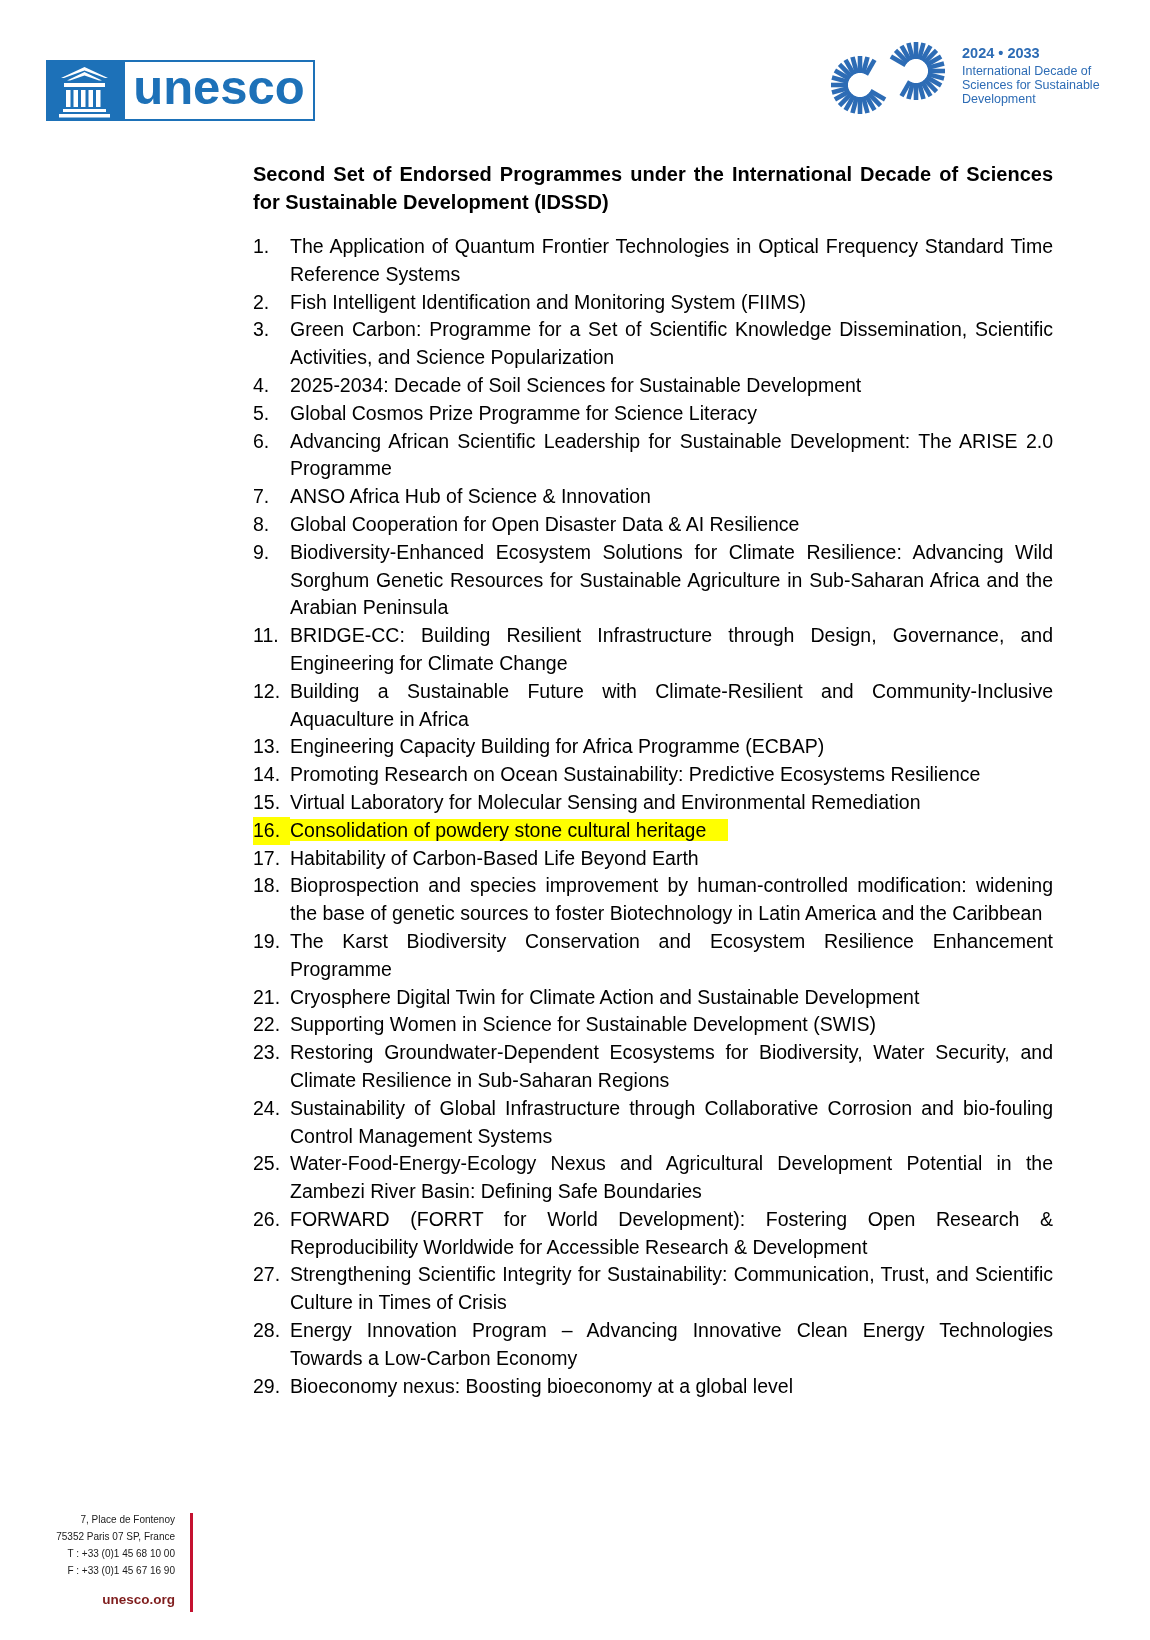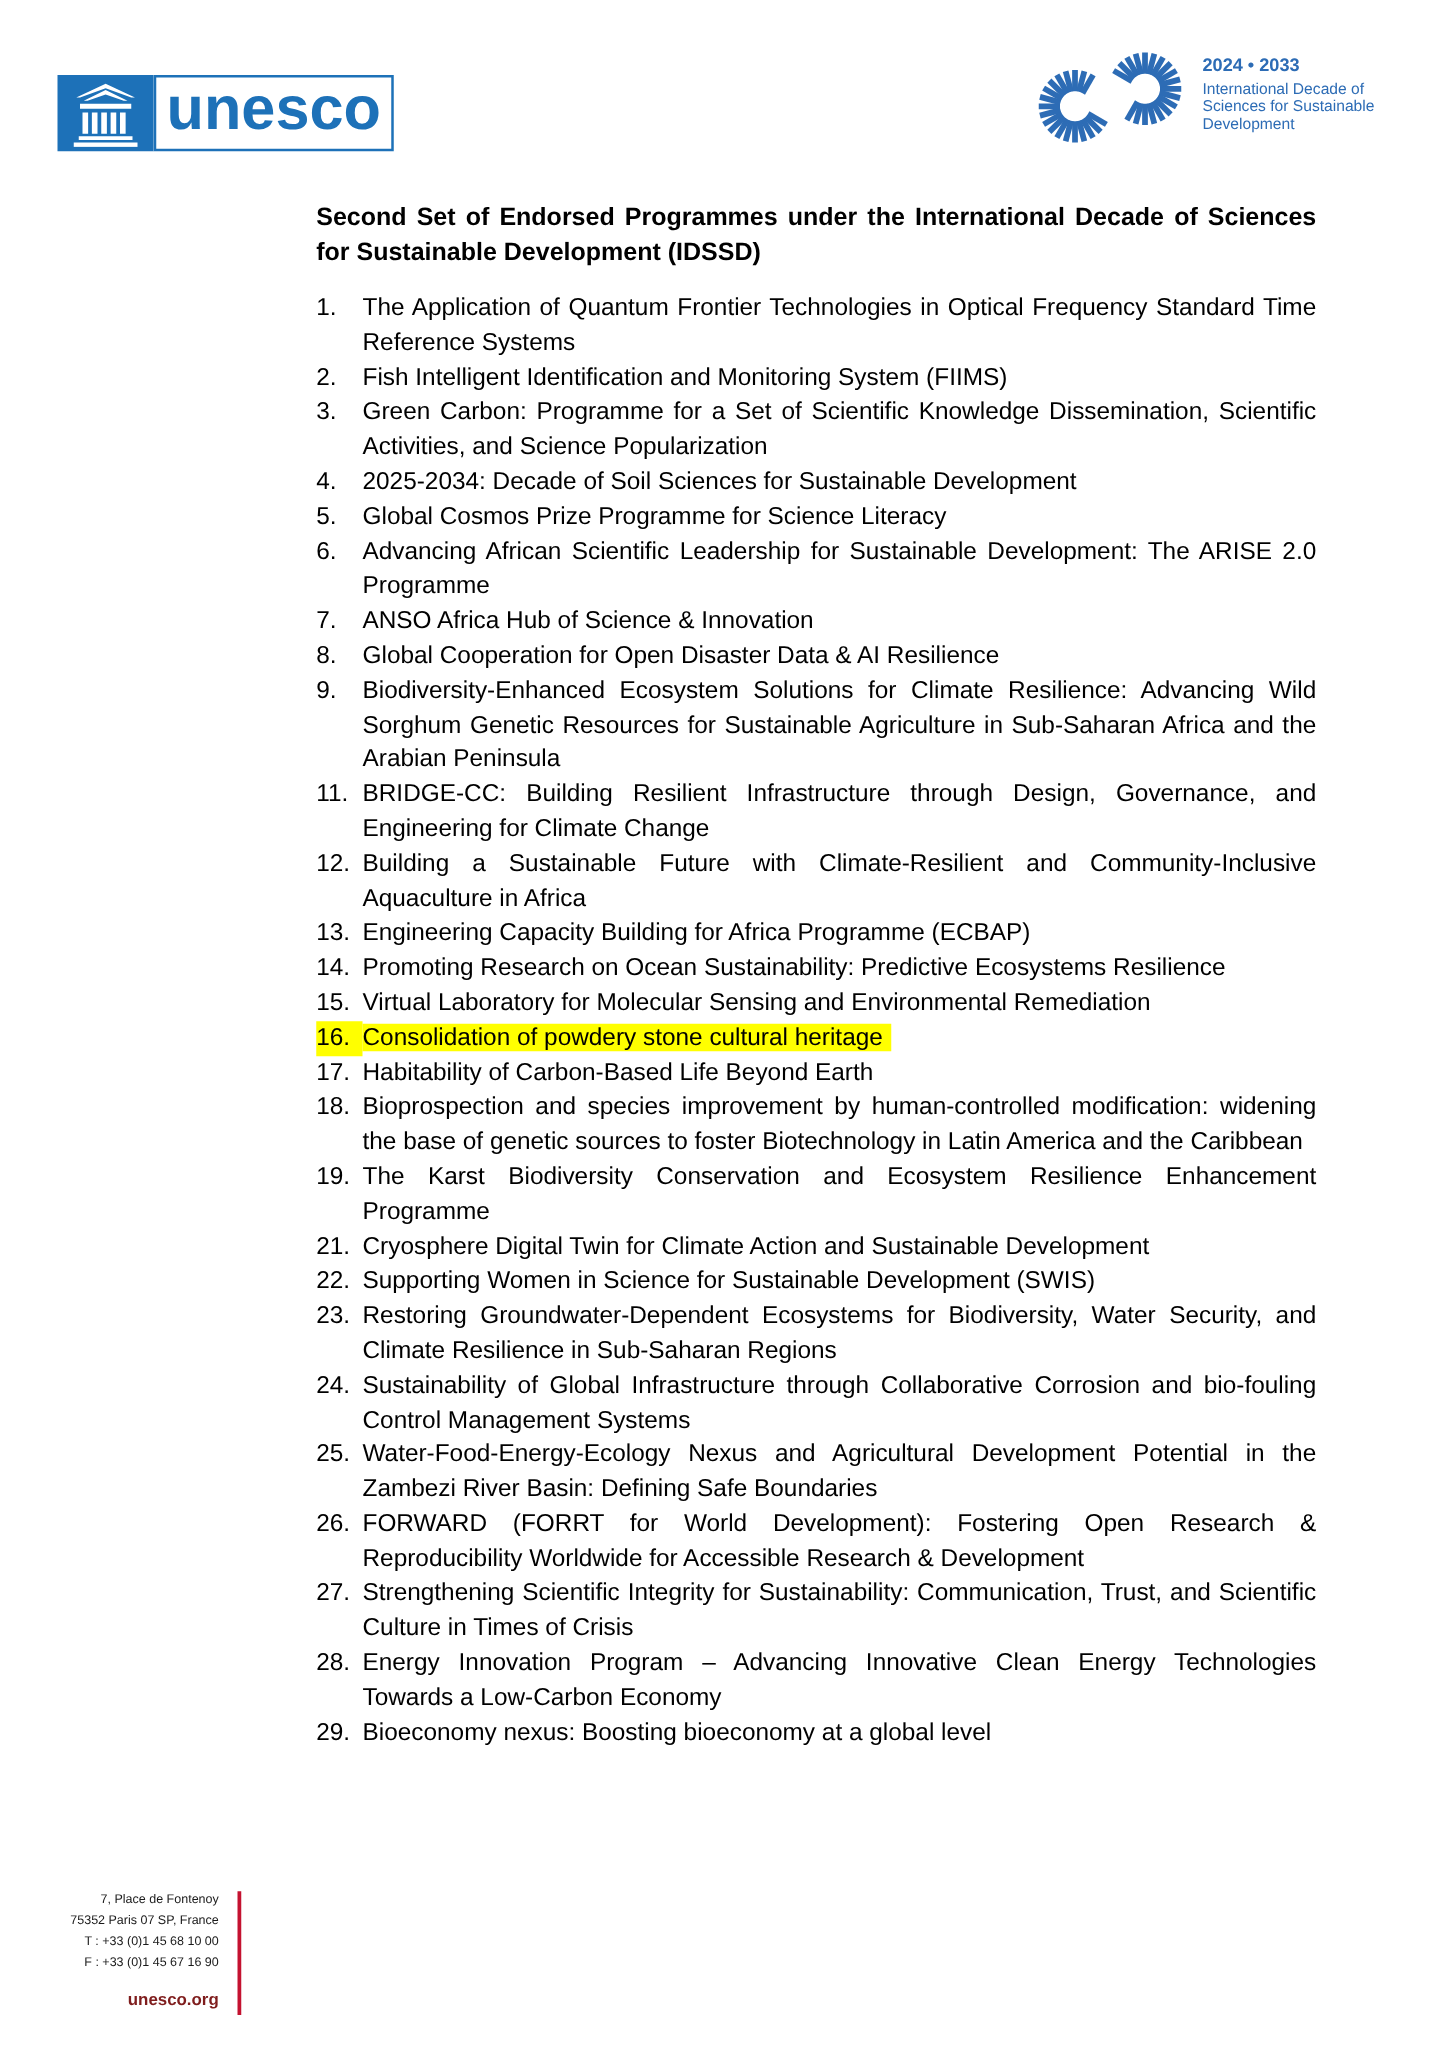--- a/index.html
+++ b/index.html
@@ -55,21 +55,21 @@
   
   .programme-list{
     position:absolute;left:253px;top:233px;width:800px;
     margin:0;padding:0;list-style:none;
     font-size:19.5px;line-height:27.8px;color:#000;
   }
   .programme-list li{display:flex;}
   .programme-list .num{flex:0 0 37px;}
   .programme-list .txt{flex:1;text-align:justify;}
   li.hl .num{background:var(--hl-yellow);}
-  li.hl .txt .in{background:var(--hl-yellow);padding-right:7px;}
+  li.hl .txt .in{background:var(--hl-yellow);padding-right:22px;}
 
   
   .footer-address{
     position:absolute;left:0;top:1511px;width:175px;
     text-align:right;font-size:10px;line-height:17px;color:#1a1a1a;
   }
   .footer-website{
     position:absolute;left:0;top:1592px;width:175px;
     text-align:right;font-size:13.5px;font-weight:bold;color:#7f1d1d;
   }

